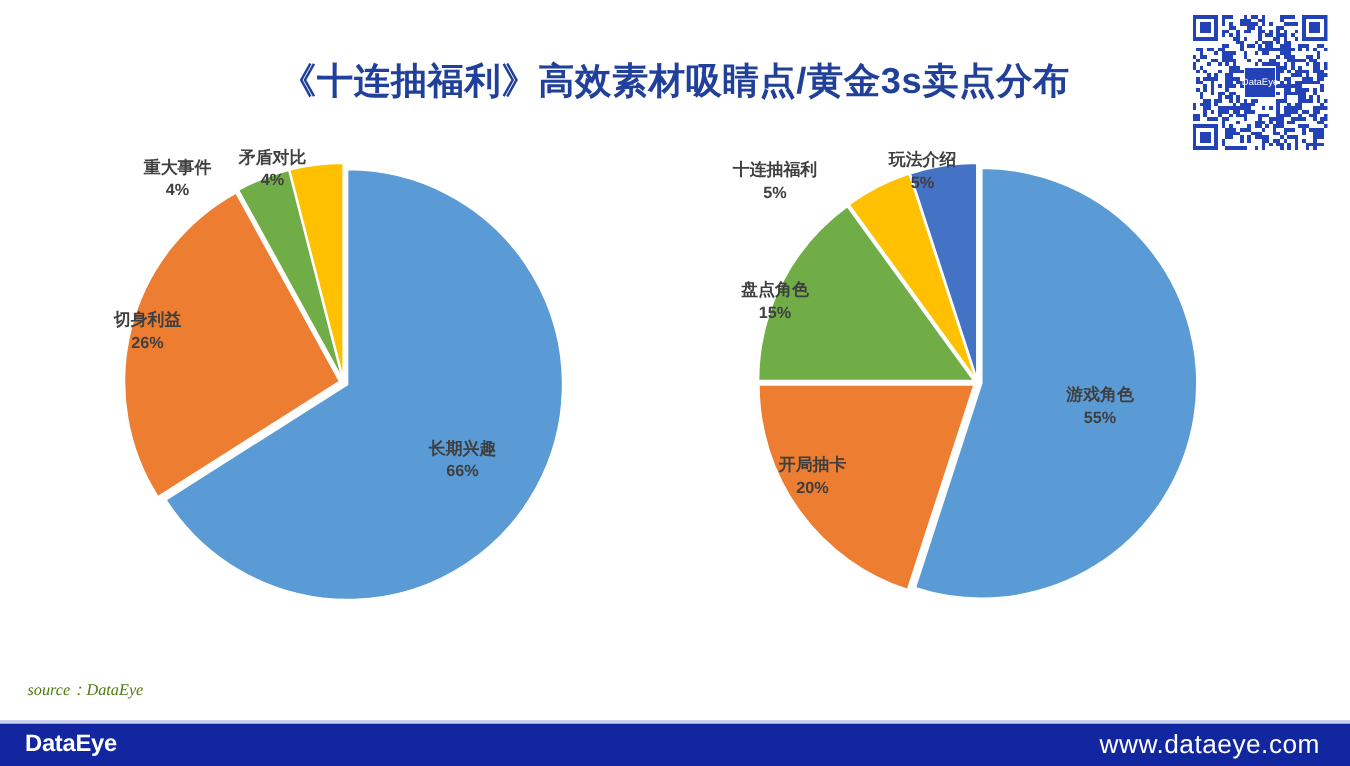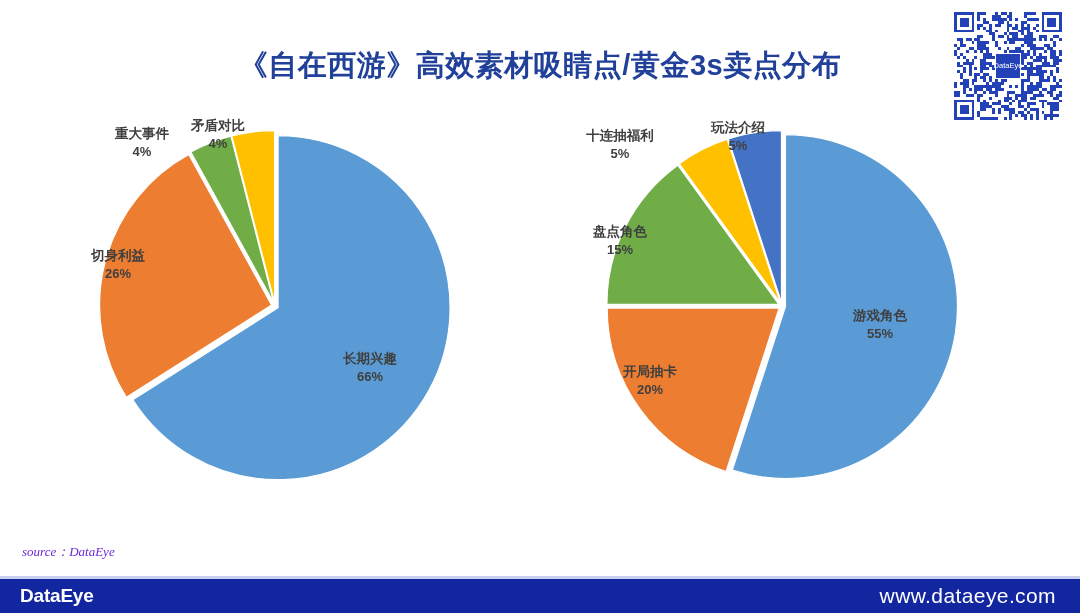--- a/index.html
+++ b/index.html
@@ -77,21 +77,21 @@
     font-family: "Liberation Sans", "DejaVu Sans", sans-serif;
   }
 
   
   #source-note {
     position: absolute;
     left: 22px;
     bottom: 52px;
     font-size: 13px;
     font-style: italic;
-    color: #6d28d9;
+    color: #4d7c0f;
     font-family: "Liberation Serif", "DejaVu Serif", serif;
   }
 
   
   #footer-bar {
     position: absolute;
     left: 0;
     bottom: 0;
     width: 1080px;
     height: 37px;
@@ -115,21 +115,21 @@
     top: 50%;
     transform: translateY(-50%);
     color: #ffffff;
     font-size: 21px;
     letter-spacing: 0.4px;
   }
 </style>
 </head>
 <body>
 
-<div id="slide-title">《自在西游》高效素材吸睛点/黄金3s卖点分布</div>
+<div id="slide-title">《十连抽福利》高效素材吸睛点/黄金3s卖点分布</div>
 
 <div id="qr-wrap">
   <svg id="qr-canvas" viewBox="0 0 37 37" shape-rendering="crispEdges">
       <path d="M0 0h1v1h-1zM1 0h1v1h-1zM2 0h1v1h-1zM3 0h1v1h-1zM4 0h1v1h-1zM5 0h1v1h-1zM6 0h1v1h-1zM8 0h1v1h-1zM9 0h1v1h-1zM10 0h1v1h-1zM14 0h1v1h-1zM16 0h1v1h-1zM17 0h1v1h-1zM19 0h1v1h-1zM24 0h1v1h-1zM25 0h1v1h-1zM26 0h1v1h-1zM27 0h1v1h-1zM30 0h1v1h-1zM31 0h1v1h-1zM32 0h1v1h-1zM33 0h1v1h-1zM34 0h1v1h-1zM35 0h1v1h-1zM36 0h1v1h-1zM0 1h1v1h-1zM6 1h1v1h-1zM8 1h1v1h-1zM13 1h1v1h-1zM14 1h1v1h-1zM15 1h1v1h-1zM18 1h1v1h-1zM19 1h1v1h-1zM24 1h1v1h-1zM30 1h1v1h-1zM36 1h1v1h-1zM0 2h1v1h-1zM2 2h1v1h-1zM3 2h1v1h-1zM4 2h1v1h-1zM6 2h1v1h-1zM8 2h1v1h-1zM10 2h1v1h-1zM13 2h1v1h-1zM14 2h1v1h-1zM15 2h1v1h-1zM16 2h1v1h-1zM17 2h1v1h-1zM19 2h1v1h-1zM21 2h1v1h-1zM25 2h1v1h-1zM26 2h1v1h-1zM27 2h1v1h-1zM28 2h1v1h-1zM30 2h1v1h-1zM32 2h1v1h-1zM33 2h1v1h-1zM34 2h1v1h-1zM36 2h1v1h-1zM0 3h1v1h-1zM2 3h1v1h-1zM3 3h1v1h-1zM4 3h1v1h-1zM6 3h1v1h-1zM10 3h1v1h-1zM11 3h1v1h-1zM15 3h1v1h-1zM16 3h1v1h-1zM18 3h1v1h-1zM23 3h1v1h-1zM24 3h1v1h-1zM30 3h1v1h-1zM32 3h1v1h-1zM33 3h1v1h-1zM34 3h1v1h-1zM36 3h1v1h-1zM0 4h1v1h-1zM2 4h1v1h-1zM3 4h1v1h-1zM4 4h1v1h-1zM6 4h1v1h-1zM8 4h1v1h-1zM9 4h1v1h-1zM12 4h1v1h-1zM14 4h1v1h-1zM15 4h1v1h-1zM18 4h1v1h-1zM19 4h1v1h-1zM21 4h1v1h-1zM23 4h1v1h-1zM25 4h1v1h-1zM28 4h1v1h-1zM30 4h1v1h-1zM32 4h1v1h-1zM33 4h1v1h-1zM34 4h1v1h-1zM36 4h1v1h-1zM0 5h1v1h-1zM6 5h1v1h-1zM8 5h1v1h-1zM10 5h1v1h-1zM12 5h1v1h-1zM18 5h1v1h-1zM20 5h1v1h-1zM21 5h1v1h-1zM23 5h1v1h-1zM24 5h1v1h-1zM25 5h1v1h-1zM27 5h1v1h-1zM30 5h1v1h-1zM36 5h1v1h-1zM0 6h1v1h-1zM1 6h1v1h-1zM2 6h1v1h-1zM3 6h1v1h-1zM4 6h1v1h-1zM5 6h1v1h-1zM6 6h1v1h-1zM11 6h1v1h-1zM12 6h1v1h-1zM14 6h1v1h-1zM18 6h1v1h-1zM22 6h1v1h-1zM23 6h1v1h-1zM25 6h1v1h-1zM28 6h1v1h-1zM30 6h1v1h-1zM31 6h1v1h-1zM32 6h1v1h-1zM33 6h1v1h-1zM34 6h1v1h-1zM35 6h1v1h-1zM36 6h1v1h-1zM12 7h1v1h-1zM13 7h1v1h-1zM17 7h1v1h-1zM19 7h1v1h-1zM20 7h1v1h-1zM21 7h1v1h-1zM23 7h1v1h-1zM25 7h1v1h-1zM26 7h1v1h-1zM8 8h1v1h-1zM9 8h1v1h-1zM13 8h1v1h-1zM15 8h1v1h-1zM16 8h1v1h-1zM18 8h1v1h-1zM20 8h1v1h-1zM21 8h1v1h-1zM24 8h1v1h-1zM25 8h1v1h-1zM26 8h1v1h-1zM29 8h1v1h-1zM30 8h1v1h-1zM31 8h1v1h-1zM34 8h1v1h-1zM35 8h1v1h-1zM1 9h1v1h-1zM2 9h1v1h-1zM4 9h1v1h-1zM5 9h1v1h-1zM7 9h1v1h-1zM8 9h1v1h-1zM13 9h1v1h-1zM18 9h1v1h-1zM19 9h1v1h-1zM20 9h1v1h-1zM21 9h1v1h-1zM22 9h1v1h-1zM23 9h1v1h-1zM24 9h1v1h-1zM25 9h1v1h-1zM26 9h1v1h-1zM27 9h1v1h-1zM29 9h1v1h-1zM31 9h1v1h-1zM33 9h1v1h-1zM36 9h1v1h-1zM2 10h1v1h-1zM6 10h1v1h-1zM8 10h1v1h-1zM9 10h1v1h-1zM10 10h1v1h-1zM11 10h1v1h-1zM14 10h1v1h-1zM17 10h1v1h-1zM19 10h1v1h-1zM20 10h1v1h-1zM24 10h1v1h-1zM25 10h1v1h-1zM26 10h1v1h-1zM34 10h1v1h-1zM0 11h1v1h-1zM2 11h1v1h-1zM3 11h1v1h-1zM8 11h1v1h-1zM9 11h1v1h-1zM10 11h1v1h-1zM14 11h1v1h-1zM23 11h1v1h-1zM25 11h1v1h-1zM26 11h1v1h-1zM27 11h1v1h-1zM31 11h1v1h-1zM32 11h1v1h-1zM34 11h1v1h-1zM1 12h1v1h-1zM5 12h1v1h-1zM6 12h1v1h-1zM8 12h1v1h-1zM9 12h1v1h-1zM10 12h1v1h-1zM11 12h1v1h-1zM15 12h1v1h-1zM18 12h1v1h-1zM21 12h1v1h-1zM22 12h1v1h-1zM26 12h1v1h-1zM27 12h1v1h-1zM28 12h1v1h-1zM29 12h1v1h-1zM30 12h1v1h-1zM32 12h1v1h-1zM33 12h1v1h-1zM0 13h1v1h-1zM4 13h1v1h-1zM7 13h1v1h-1zM9 13h1v1h-1zM11 13h1v1h-1zM17 13h1v1h-1zM19 13h1v1h-1zM20 13h1v1h-1zM21 13h1v1h-1zM22 13h1v1h-1zM23 13h1v1h-1zM25 13h1v1h-1zM27 13h1v1h-1zM31 13h1v1h-1zM33 13h1v1h-1zM34 13h1v1h-1zM36 13h1v1h-1zM0 14h1v1h-1zM2 14h1v1h-1zM10 14h1v1h-1zM11 14h1v1h-1zM12 14h1v1h-1zM23 14h1v1h-1zM24 14h1v1h-1zM25 14h1v1h-1zM27 14h1v1h-1zM29 14h1v1h-1zM33 14h1v1h-1zM34 14h1v1h-1zM36 14h1v1h-1zM1 15h1v1h-1zM3 15h1v1h-1zM7 15h1v1h-1zM10 15h1v1h-1zM11 15h1v1h-1zM12 15h1v1h-1zM13 15h1v1h-1zM23 15h1v1h-1zM24 15h1v1h-1zM26 15h1v1h-1zM28 15h1v1h-1zM29 15h1v1h-1zM30 15h1v1h-1zM31 15h1v1h-1zM33 15h1v1h-1zM34 15h1v1h-1zM35 15h1v1h-1zM4 16h1v1h-1zM6 16h1v1h-1zM9 16h1v1h-1zM10 16h1v1h-1zM23 16h1v1h-1zM27 16h1v1h-1zM28 16h1v1h-1zM29 16h1v1h-1zM31 16h1v1h-1zM34 16h1v1h-1zM35 16h1v1h-1zM36 16h1v1h-1zM1 17h1v1h-1zM3 17h1v1h-1zM4 17h1v1h-1zM5 17h1v1h-1zM6 17h1v1h-1zM9 17h1v1h-1zM10 17h1v1h-1zM11 17h1v1h-1zM12 17h1v1h-1zM23 17h1v1h-1zM25 17h1v1h-1zM26 17h1v1h-1zM30 17h1v1h-1zM31 17h1v1h-1zM32 17h1v1h-1zM34 17h1v1h-1zM35 17h1v1h-1zM1 18h1v1h-1zM2 18h1v1h-1zM5 18h1v1h-1zM9 18h1v1h-1zM10 18h1v1h-1zM12 18h1v1h-1zM13 18h1v1h-1zM24 18h1v1h-1zM26 18h1v1h-1zM28 18h1v1h-1zM29 18h1v1h-1zM30 18h1v1h-1zM31 18h1v1h-1zM32 18h1v1h-1zM33 18h1v1h-1zM34 18h1v1h-1zM3 19h1v1h-1zM5 19h1v1h-1zM7 19h1v1h-1zM9 19h1v1h-1zM10 19h1v1h-1zM11 19h1v1h-1zM13 19h1v1h-1zM23 19h1v1h-1zM24 19h1v1h-1zM25 19h1v1h-1zM26 19h1v1h-1zM27 19h1v1h-1zM28 19h1v1h-1zM29 19h1v1h-1zM35 19h1v1h-1zM1 20h1v1h-1zM3 20h1v1h-1zM5 20h1v1h-1zM9 20h1v1h-1zM25 20h1v1h-1zM26 20h1v1h-1zM28 20h1v1h-1zM29 20h1v1h-1zM30 20h1v1h-1zM31 20h1v1h-1zM33 20h1v1h-1zM35 20h1v1h-1zM2 21h1v1h-1zM5 21h1v1h-1zM7 21h1v1h-1zM8 21h1v1h-1zM10 21h1v1h-1zM11 21h1v1h-1zM23 21h1v1h-1zM25 21h1v1h-1zM26 21h1v1h-1zM27 21h1v1h-1zM28 21h1v1h-1zM29 21h1v1h-1zM30 21h1v1h-1zM33 21h1v1h-1zM2 22h1v1h-1zM7 22h1v1h-1zM9 22h1v1h-1zM10 22h1v1h-1zM12 22h1v1h-1zM25 22h1v1h-1zM29 22h1v1h-1zM30 22h1v1h-1zM32 22h1v1h-1zM34 22h1v1h-1zM3 23h1v1h-1zM4 23h1v1h-1zM6 23h1v1h-1zM7 23h1v1h-1zM10 23h1v1h-1zM12 23h1v1h-1zM14 23h1v1h-1zM16 23h1v1h-1zM17 23h1v1h-1zM23 23h1v1h-1zM24 23h1v1h-1zM25 23h1v1h-1zM29 23h1v1h-1zM30 23h1v1h-1zM31 23h1v1h-1zM32 23h1v1h-1zM34 23h1v1h-1zM36 23h1v1h-1zM0 24h1v1h-1zM2 24h1v1h-1zM3 24h1v1h-1zM4 24h1v1h-1zM6 24h1v1h-1zM11 24h1v1h-1zM13 24h1v1h-1zM14 24h1v1h-1zM15 24h1v1h-1zM16 24h1v1h-1zM23 24h1v1h-1zM26 24h1v1h-1zM28 24h1v1h-1zM29 24h1v1h-1zM35 24h1v1h-1zM0 25h1v1h-1zM3 25h1v1h-1zM4 25h1v1h-1zM7 25h1v1h-1zM8 25h1v1h-1zM9 25h1v1h-1zM10 25h1v1h-1zM11 25h1v1h-1zM12 25h1v1h-1zM13 25h1v1h-1zM14 25h1v1h-1zM15 25h1v1h-1zM19 25h1v1h-1zM21 25h1v1h-1zM23 25h1v1h-1zM25 25h1v1h-1zM26 25h1v1h-1zM27 25h1v1h-1zM28 25h1v1h-1zM29 25h1v1h-1zM33 25h1v1h-1zM34 25h1v1h-1zM35 25h1v1h-1zM36 25h1v1h-1zM3 26h1v1h-1zM5 26h1v1h-1zM7 26h1v1h-1zM8 26h1v1h-1zM9 26h1v1h-1zM11 26h1v1h-1zM12 26h1v1h-1zM14 26h1v1h-1zM15 26h1v1h-1zM16 26h1v1h-1zM23 26h1v1h-1zM25 26h1v1h-1zM26 26h1v1h-1zM27 26h1v1h-1zM28 26h1v1h-1zM30 26h1v1h-1zM31 26h1v1h-1zM33 26h1v1h-1zM34 26h1v1h-1zM0 27h1v1h-1zM1 27h1v1h-1zM3 27h1v1h-1zM7 27h1v1h-1zM10 27h1v1h-1zM12 27h1v1h-1zM13 27h1v1h-1zM14 27h1v1h-1zM18 27h1v1h-1zM19 27h1v1h-1zM20 27h1v1h-1zM23 27h1v1h-1zM24 27h1v1h-1zM25 27h1v1h-1zM26 27h1v1h-1zM29 27h1v1h-1zM32 27h1v1h-1zM33 27h1v1h-1zM36 27h1v1h-1zM0 28h1v1h-1zM1 28h1v1h-1zM4 28h1v1h-1zM5 28h1v1h-1zM6 28h1v1h-1zM8 28h1v1h-1zM9 28h1v1h-1zM14 28h1v1h-1zM18 28h1v1h-1zM21 28h1v1h-1zM22 28h1v1h-1zM23 28h1v1h-1zM24 28h1v1h-1zM27 28h1v1h-1zM28 28h1v1h-1zM29 28h1v1h-1zM30 28h1v1h-1zM33 28h1v1h-1zM35 28h1v1h-1zM36 28h1v1h-1zM8 29h1v1h-1zM12 29h1v1h-1zM17 29h1v1h-1zM18 29h1v1h-1zM19 29h1v1h-1zM21 29h1v1h-1zM23 29h1v1h-1zM24 29h1v1h-1zM26 29h1v1h-1zM27 29h1v1h-1zM34 29h1v1h-1zM35 29h1v1h-1zM0 30h1v1h-1zM1 30h1v1h-1zM2 30h1v1h-1zM3 30h1v1h-1zM4 30h1v1h-1zM5 30h1v1h-1zM6 30h1v1h-1zM8 30h1v1h-1zM10 30h1v1h-1zM15 30h1v1h-1zM17 30h1v1h-1zM18 30h1v1h-1zM20 30h1v1h-1zM22 30h1v1h-1zM23 30h1v1h-1zM24 30h1v1h-1zM29 30h1v1h-1zM30 30h1v1h-1zM31 30h1v1h-1zM36 30h1v1h-1zM0 31h1v1h-1zM6 31h1v1h-1zM9 31h1v1h-1zM10 31h1v1h-1zM11 31h1v1h-1zM13 31h1v1h-1zM14 31h1v1h-1zM15 31h1v1h-1zM19 31h1v1h-1zM22 31h1v1h-1zM25 31h1v1h-1zM26 31h1v1h-1zM27 31h1v1h-1zM30 31h1v1h-1zM32 31h1v1h-1zM33 31h1v1h-1zM34 31h1v1h-1zM35 31h1v1h-1zM0 32h1v1h-1zM2 32h1v1h-1zM3 32h1v1h-1zM4 32h1v1h-1zM6 32h1v1h-1zM9 32h1v1h-1zM10 32h1v1h-1zM11 32h1v1h-1zM12 32h1v1h-1zM16 32h1v1h-1zM17 32h1v1h-1zM18 32h1v1h-1zM22 32h1v1h-1zM23 32h1v1h-1zM25 32h1v1h-1zM30 32h1v1h-1zM33 32h1v1h-1zM34 32h1v1h-1zM35 32h1v1h-1zM0 33h1v1h-1zM2 33h1v1h-1zM3 33h1v1h-1zM4 33h1v1h-1zM6 33h1v1h-1zM9 33h1v1h-1zM10 33h1v1h-1zM13 33h1v1h-1zM15 33h1v1h-1zM17 33h1v1h-1zM18 33h1v1h-1zM19 33h1v1h-1zM20 33h1v1h-1zM24 33h1v1h-1zM26 33h1v1h-1zM27 33h1v1h-1zM28 33h1v1h-1zM33 33h1v1h-1zM34 33h1v1h-1zM35 33h1v1h-1zM0 34h1v1h-1zM2 34h1v1h-1zM3 34h1v1h-1zM4 34h1v1h-1zM6 34h1v1h-1zM8 34h1v1h-1zM13 34h1v1h-1zM15 34h1v1h-1zM19 34h1v1h-1zM20 34h1v1h-1zM22 34h1v1h-1zM23 34h1v1h-1zM25 34h1v1h-1zM28 34h1v1h-1zM30 34h1v1h-1zM33 34h1v1h-1zM0 35h1v1h-1zM6 35h1v1h-1zM8 35h1v1h-1zM19 35h1v1h-1zM21 35h1v1h-1zM23 35h1v1h-1zM24 35h1v1h-1zM26 35h1v1h-1zM28 35h1v1h-1zM31 35h1v1h-1zM32 35h1v1h-1zM33 35h1v1h-1zM34 35h1v1h-1zM35 35h1v1h-1zM0 36h1v1h-1zM1 36h1v1h-1zM2 36h1v1h-1zM3 36h1v1h-1zM4 36h1v1h-1zM5 36h1v1h-1zM6 36h1v1h-1zM9 36h1v1h-1zM10 36h1v1h-1zM11 36h1v1h-1zM12 36h1v1h-1zM13 36h1v1h-1zM14 36h1v1h-1zM17 36h1v1h-1zM19 36h1v1h-1zM24 36h1v1h-1zM26 36h1v1h-1zM28 36h1v1h-1zM31 36h1v1h-1zM33 36h1v1h-1z" fill="#2342B8"></path>
       <rect x="14.5" y="14.5" width="8" height="8" fill="#2342B8"></rect>
       <text x="18.5" y="19.2" text-anchor="middle" font-size="2.6" fill="#ffffff" font-family="&quot;Liberation Sans&quot;, sans-serif">DataEye</text>
     </svg>
 </div>
 
 <div class="chart-block" id="chart-left">

